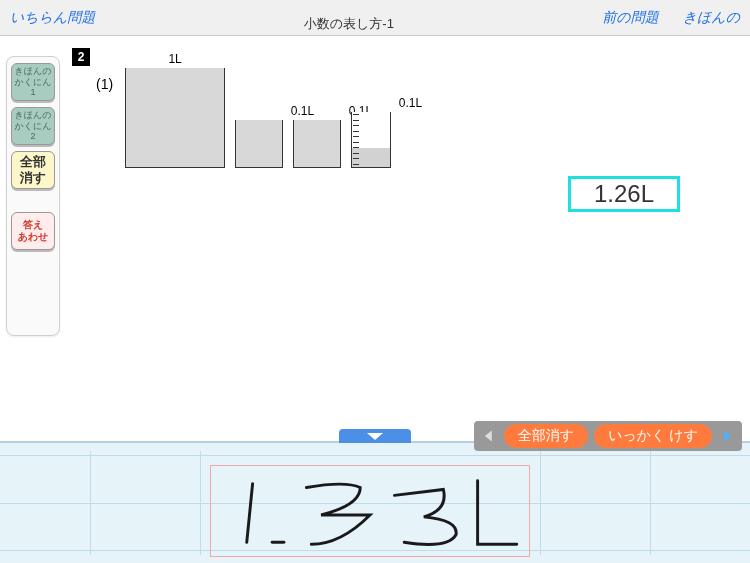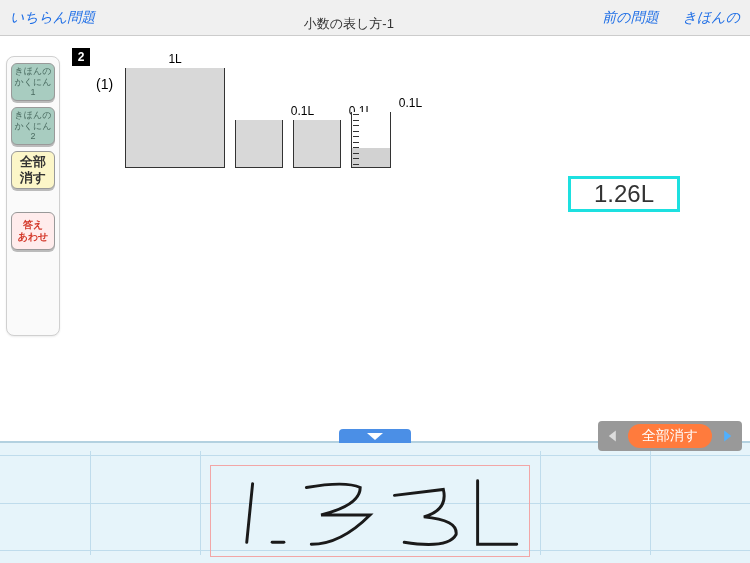--- a/index.html
+++ b/index.html
@@ -203,20 +203,21 @@
 
 <div class="handwrite-section">
   <div class="tab-handle"></div>
   <div class="tool-row">
     <span class="arrow">
       <svg viewBox="0 0 10 10" width="14" height="14">
           <path d="M7 1 L2 5 L7 9 Z" fill="currentColor"></path>
         </svg>
     </span>
     <button class="tool-btn">全部消す</button>
+    <button class="tool-btn">いっかく けす</button>
     <span class="arrow active">
       <svg viewBox="0 0 10 10" width="14" height="14">
           <path d="M3 1 L8 5 L3 9 Z" fill="currentColor"></path>
         </svg>
     </span>
   </div>
   <div class="writing-grid">
     <div class="gline" style="top:4px"></div>
     <div class="gline" style="top:50%"></div>
     <div class="gline" style="bottom:4px"></div>

